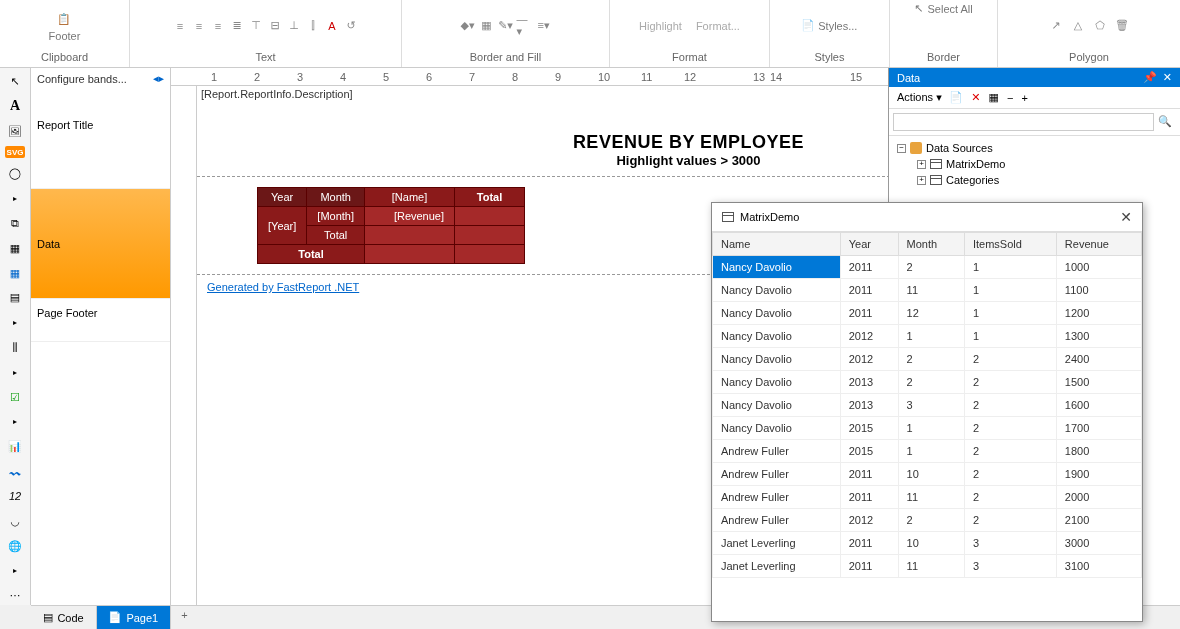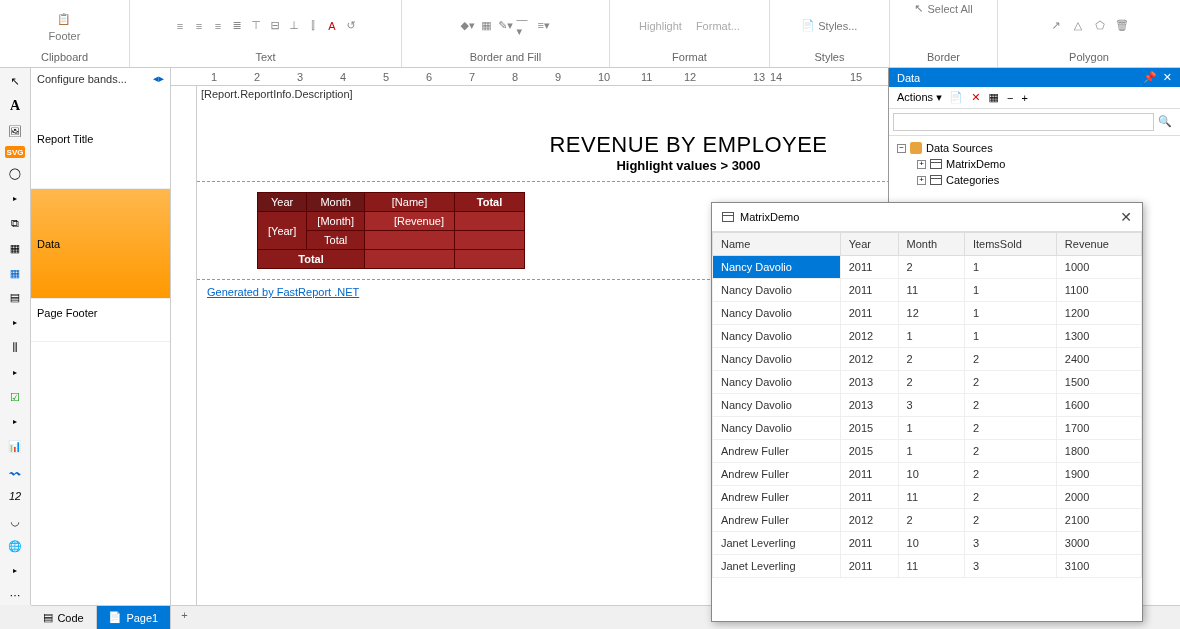--- a/index.html
+++ b/index.html
@@ -19,36 +19,36 @@
   
   
   .tool-strip { width: 31px; background: #f5f5f5; border-right: 1px solid #ccc; display: flex; flex-direction: column; align-items: center; padding-top: 4px; gap: 6px; }
   .tool { width: 24px; height: 22px; display: flex; align-items: center; justify-content: center; cursor: pointer; }
   .tool.svg-badge { background: #ff8800; color: #fff; font-size: 8px; font-weight: bold; border-radius: 2px; width: 20px; height: 14px; }
   
   
   .bands-panel { width: 140px; background: #fff; border-right: 1px solid #ccc; display: flex; flex-direction: column; }
   .bands-header { padding: 4px 6px; font-size: 11px; color: #333; display: flex; justify-content: space-between; align-items: center; }
   .band-item { padding: 30px 6px; border-bottom: 1px solid #eee; font-size: 11px; }
-  .band-item.title { height: 100px; display:flex; align-items:center; }
+  .band-item.title { height: 100px; display:flex; }
   .band-item.data { background: linear-gradient(#ffb84d, #ff9900); color: #000; height: 110px; display:flex; align-items:center; }
   .band-item.footer { height: 43px; display:flex; align-items:flex-start; padding-top:8px; }
   
   
   .design-area { flex: 1; display: flex; flex-direction: column; background: #fff; position: relative; }
   .ruler-h { height: 18px; background: #fff; border-bottom: 1px solid #ccc; position: relative; font-size: 9px; color: #666; overflow: hidden; }
   .ruler-h .tick { position: absolute; top: 3px; }
   .ruler-gutter { width: 26px; background: #fff; border-right: 1px solid #ccc; }
   .design-content { flex: 1; display: flex; overflow: hidden; }
   .canvas-wrap { flex: 1; overflow: auto; background: #6d28d9; }
   .page-surface { background: #fff; min-height: 100%; position: relative; }
   .dotted-sep { border-top: 1px dashed #999; }
   
   .report-field { font-size: 11px; color: #333; padding: 2px 4px; }
-  .rev-title { font-size: 22px; font-weight: normal; text-align: center; padding-top: 30px; letter-spacing: 0.5px; }
+  .rev-title { font-size: 18px; font-weight: bold; text-align: center; padding-top: 30px; letter-spacing: 0.5px; }
   .rev-sub { font-size: 13px; font-weight: bold; text-align: center; padding-bottom: 8px; }
   
   
   .matrix { border-collapse: collapse; margin: 10px 0 10px 60px; }
   .matrix td { border: 1px solid #5a0000; padding: 3px 10px; font-size: 11px; color: #fff; text-align: center; }
   .mx-dark { background: #6b1717; }
   .mx-mid { background: #8b1a1a; }
   .mx-light { background: #a52929; }
   
   .footer-link { color: #0066cc; text-decoration: underline; font-size: 11px; padding: 6px 10px; display: inline-block; }

